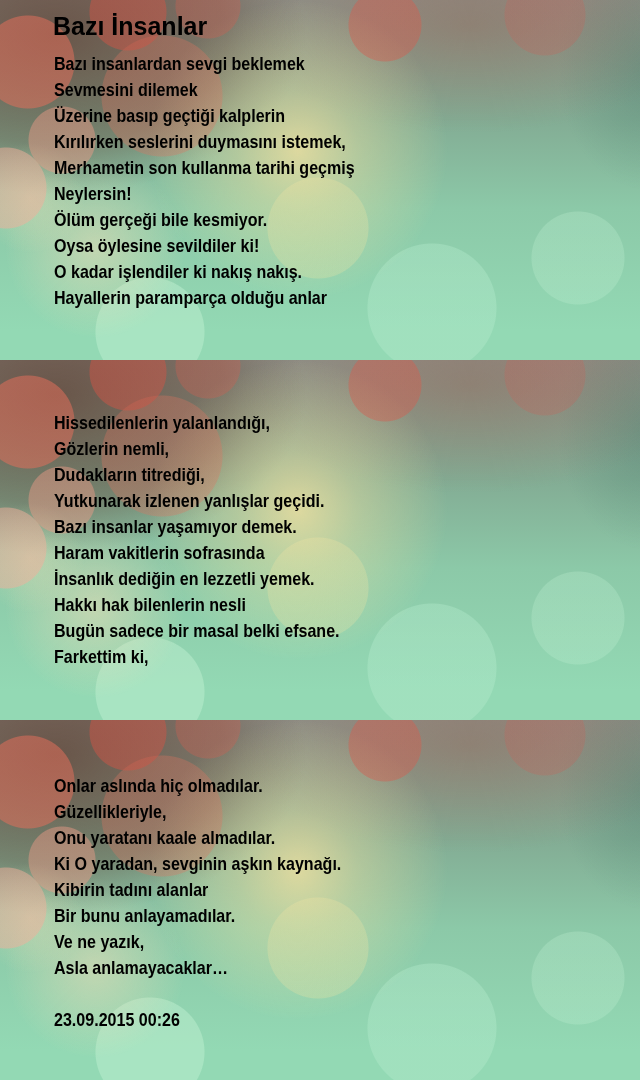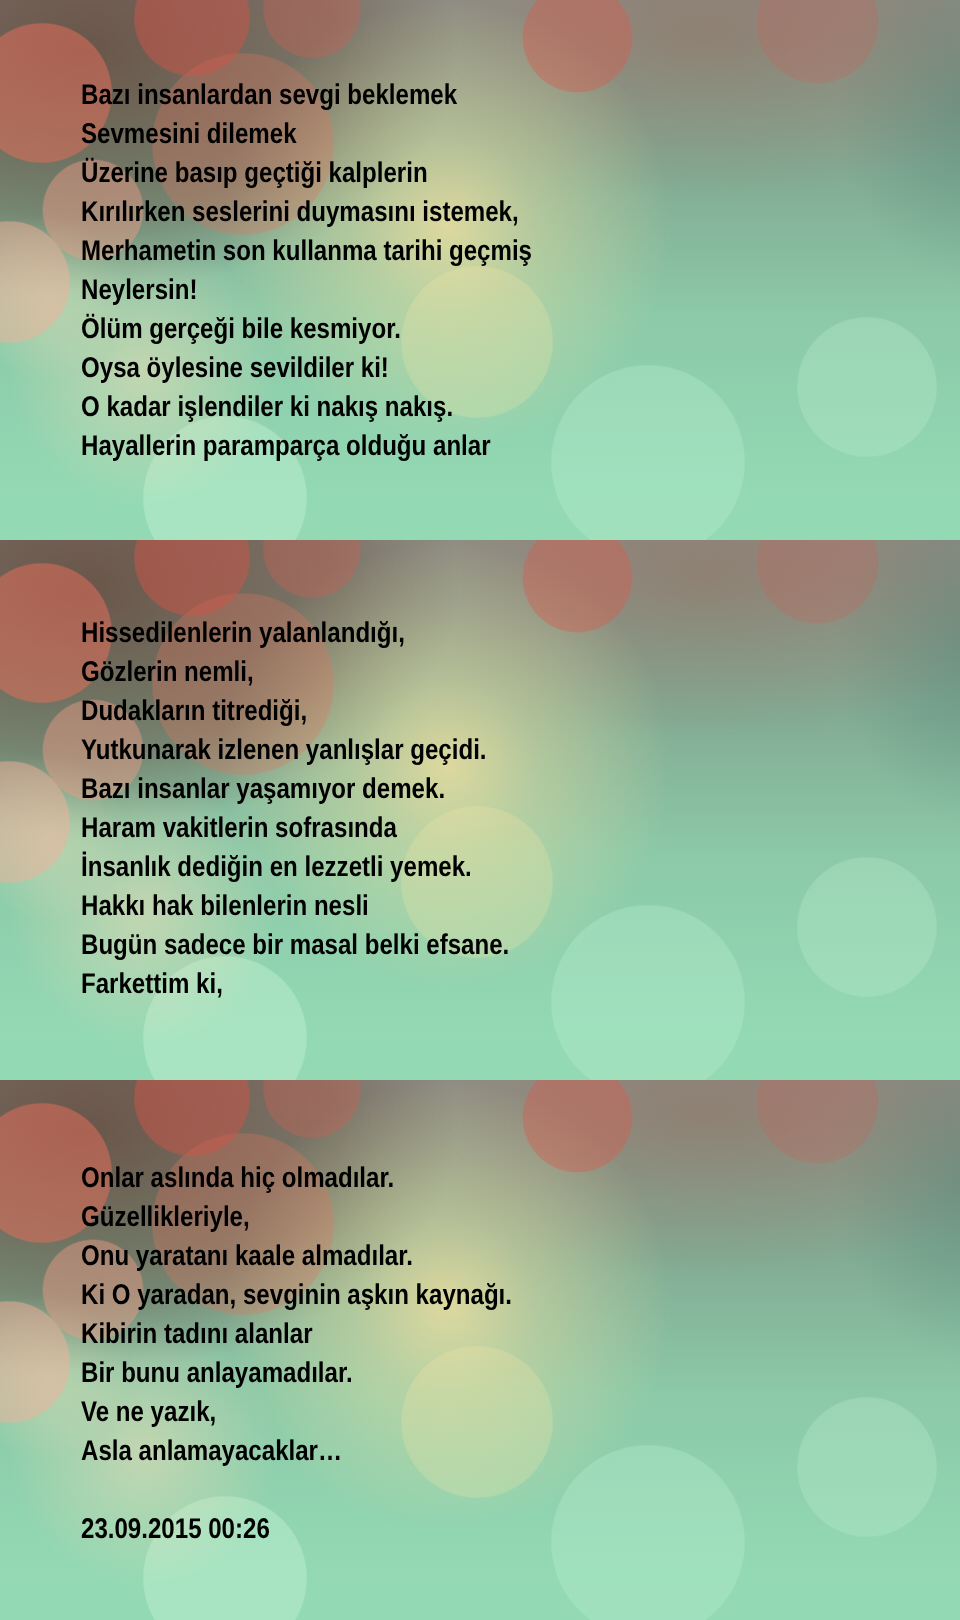--- a/index.html
+++ b/index.html
@@ -95,20 +95,21 @@
     transform-origin: 0 0;
     white-space: nowrap;
   }
 </style>
 </head>
 <body>
 
 <div class="page">
   <div class="bg"></div>
 
+  <h1 class="title">Bazı İnsanlar</h1>
 
   <div class="stanza stanza-1">
       <div class="line">Bazı insanlardan sevgi beklemek</div>
       <div class="line">Sevmesini dilemek</div>
       <div class="line">Üzerine basıp geçtiği kalplerin</div>
       <div class="line">Kırılırken seslerini duymasını istemek,</div>
       <div class="line">Merhametin son kullanma tarihi geçmiş</div>
       <div class="line">Neylersin!</div>
       <div class="line">Ölüm gerçeği bile kesmiyor.</div>
       <div class="line">Oysa öylesine sevildiler ki!</div>

